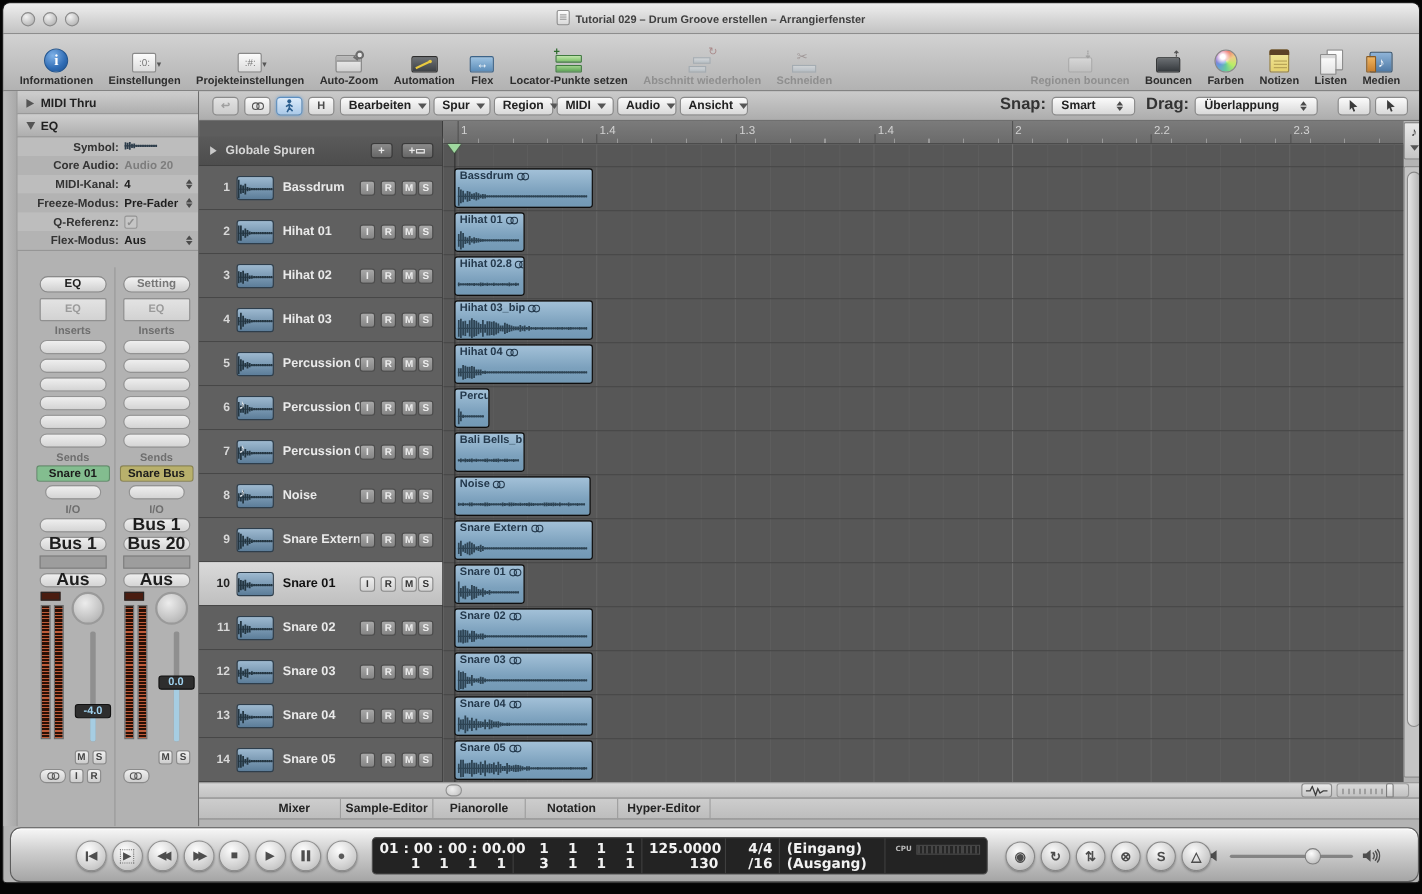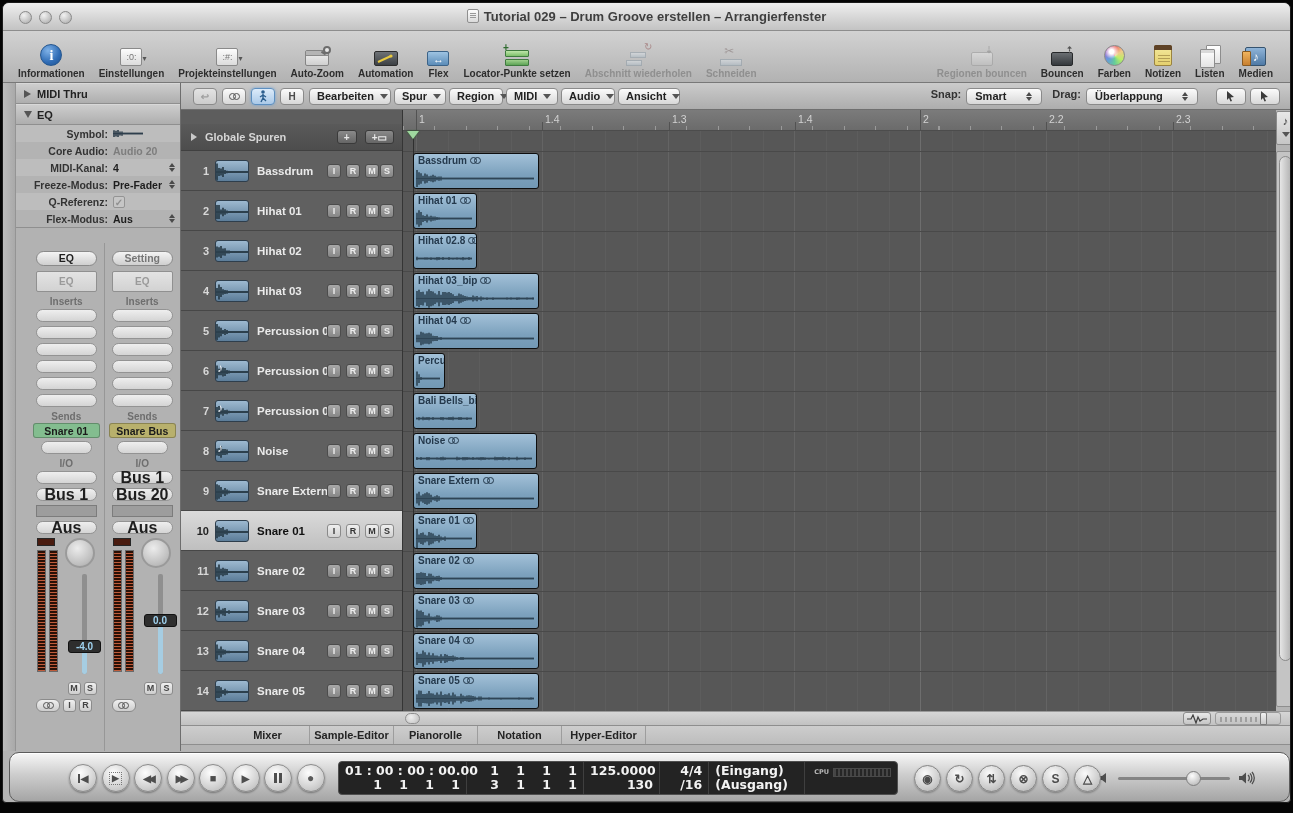--- a/index.html
+++ b/index.html
@@ -5,21 +5,21 @@
   html,body{margin:0;padding:0;background:#050505;width:1293px;height:813px;overflow:hidden;
     font-family:"Liberation Sans",sans-serif;-webkit-font-smoothing:antialiased;}
   *{box-sizing:border-box;}
   #win{position:absolute;left:2px;top:2px;width:1289px;height:801px;background:#b4b4b4;
     border-radius:7px 7px 4px 4px;overflow:hidden;border:1px solid #1c1c1c;}
   
   #titlebar{position:absolute;left:0;top:0;width:100%;height:28px;
     background:linear-gradient(#efefef,#d6d6d6 55%,#c3c3c3);border-bottom:1px solid #8d8d8d;}
   .tl{position:absolute;top:8px;width:13px;height:13px;border-radius:50%;
     background:radial-gradient(circle at 35% 30%,#f2f2f2,#bdbdbd 70%,#9a9a9a);border:1px solid #8a8a8a;}
-  #title{position:absolute;left:0;right:0;top:6px;text-align:center;font-size:13px;color:#3f3f3f;font-weight:bold;}
+  #title{position:absolute;left:0;right:0;top:6px;text-align:center;font-size:10px;color:#3f3f3f;font-weight:bold;}
   #title .doc{display:inline-block;width:12px;height:14px;background:linear-gradient(#fdfdfd,#dadada);
     border:1px solid #8f8f8f;border-radius:2px;vertical-align:-2px;margin-right:5px;position:relative;}
   #title .doc:after{content:"";position:absolute;left:2px;top:3px;width:6px;height:1px;background:#999;
     box-shadow:0 2px 0 #999,0 4px 0 #999;}
   
   #toolbar{position:absolute;left:0;top:28px;width:100%;height:52px;
     background:linear-gradient(#d2d2d2,#b2b2b2);border-bottom:1px solid #787878;
     display:flex;align-items:flex-end;padding:0 10px 3px 8px;}
   .tb-item{display:flex;flex-direction:column;align-items:center;margin:0 7px;cursor:default;}
   .tb-item .tb-ic{height:30px;display:flex;align-items:flex-end;justify-content:center;padding-bottom:2px;}
@@ -127,21 +127,21 @@
   
   #localbar{position:absolute;left:178px;top:80px;right:0;height:27px;
     background:linear-gradient(#cbcbcb,#adadad);border-bottom:1px solid #6f6f6f;display:flex;align-items:center;}
   .lb-btn{height:17px;min-width:24px;border-radius:4px;background:linear-gradient(#fbfbfb,#d8d8d8);border:1px solid #8a8a8a;
     margin-right:5px;font-size:10px;font-weight:bold;color:#4a4a4a;display:flex;align-items:center;justify-content:center;}
   .lb-btn.disabled{color:#a0a0a0;background:linear-gradient(#e3e3e3,#cccccc);}
   .lb-btn.active{background:linear-gradient(#dcebfa,#aac9e8);border-color:#5d8fc0;box-shadow:0 0 3px #6fa3d6;}
   .menu-btn{height:17px;border-radius:4px;background:linear-gradient(#fbfbfb,#d8d8d8);border:1px solid #8a8a8a;
     margin-right:3px;padding:0 7px;font-size:11px;font-weight:bold;color:#222;display:flex;align-items:center;gap:6px;}
   .menu-btn .dtri{width:0;height:0;border-top:5px solid #555;border-left:4px solid transparent;border-right:4px solid transparent;}
-  .snaplbl{font-size:11px;font-weight:bold;color:#333;margin:0 5px 4px 10px;}
+  .snaplbl{font-size:15px;font-weight:bold;color:#333;margin:0 5px 4px 10px;}
   .dropdown{height:17px;border-radius:4px;background:linear-gradient(#fbfbfb,#d8d8d8);border:1px solid #8a8a8a;
     font-size:11px;font-weight:bold;color:#222;display:flex;align-items:center;padding:0 4px 0 8px;justify-content:space-between;}
   .toolbtn{width:30px;height:17px;border-radius:4px;background:linear-gradient(#fbfbfb,#d8d8d8);border:1px solid #8a8a8a;
     margin-left:4px;display:flex;align-items:center;justify-content:center;gap:2px;}
   
   #trackcol{position:absolute;left:178px;top:107px;width:222px;height:601px;background:#5d5d5d;border-right:1px solid #353535;}
   #gtrow{position:absolute;left:0;top:14px;right:0;height:27px;background:linear-gradient(#5a5a5a,#4d4d4d);
     border-bottom:1px solid #404040;display:flex;align-items:center;}
   #gtrow .glabel{font-size:11px;font-weight:bold;color:#d6d6d6;margin-left:8px;flex:1;}
   #gtrow .tri-r2{width:0;height:0;border-left:6px solid #c9c9c9;border-top:4px solid transparent;border-bottom:4px solid transparent;margin-left:10px;}

